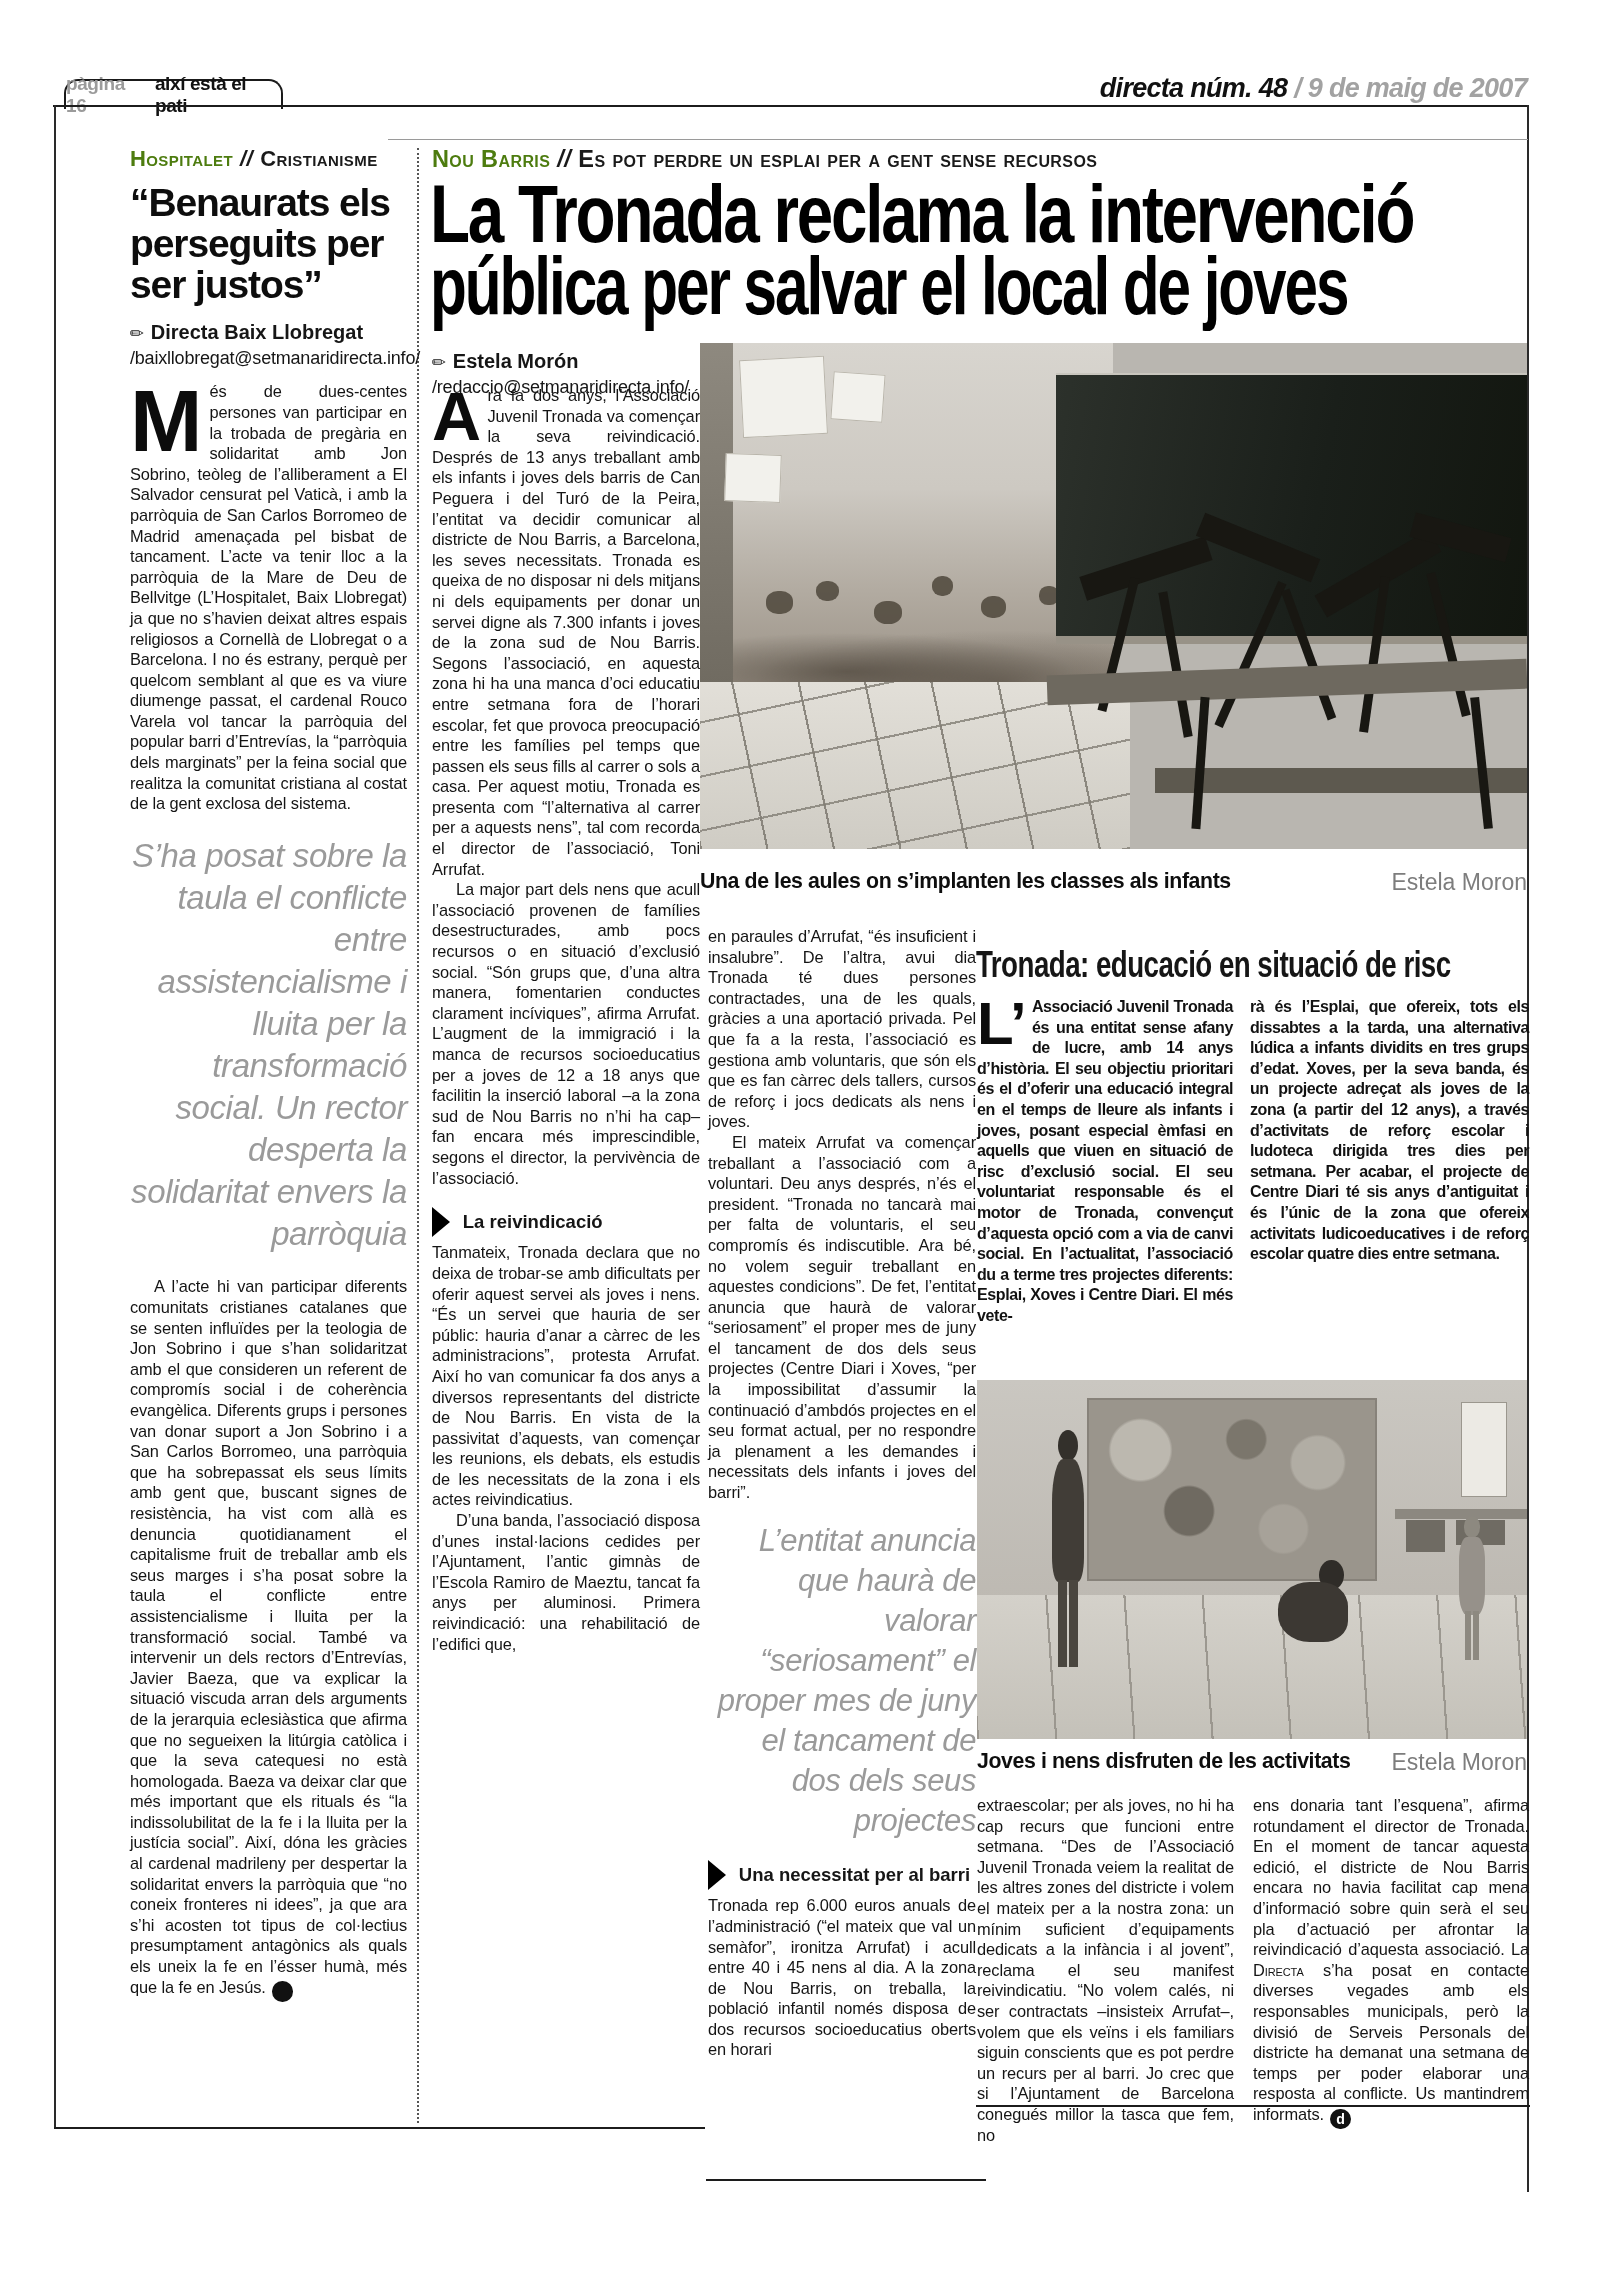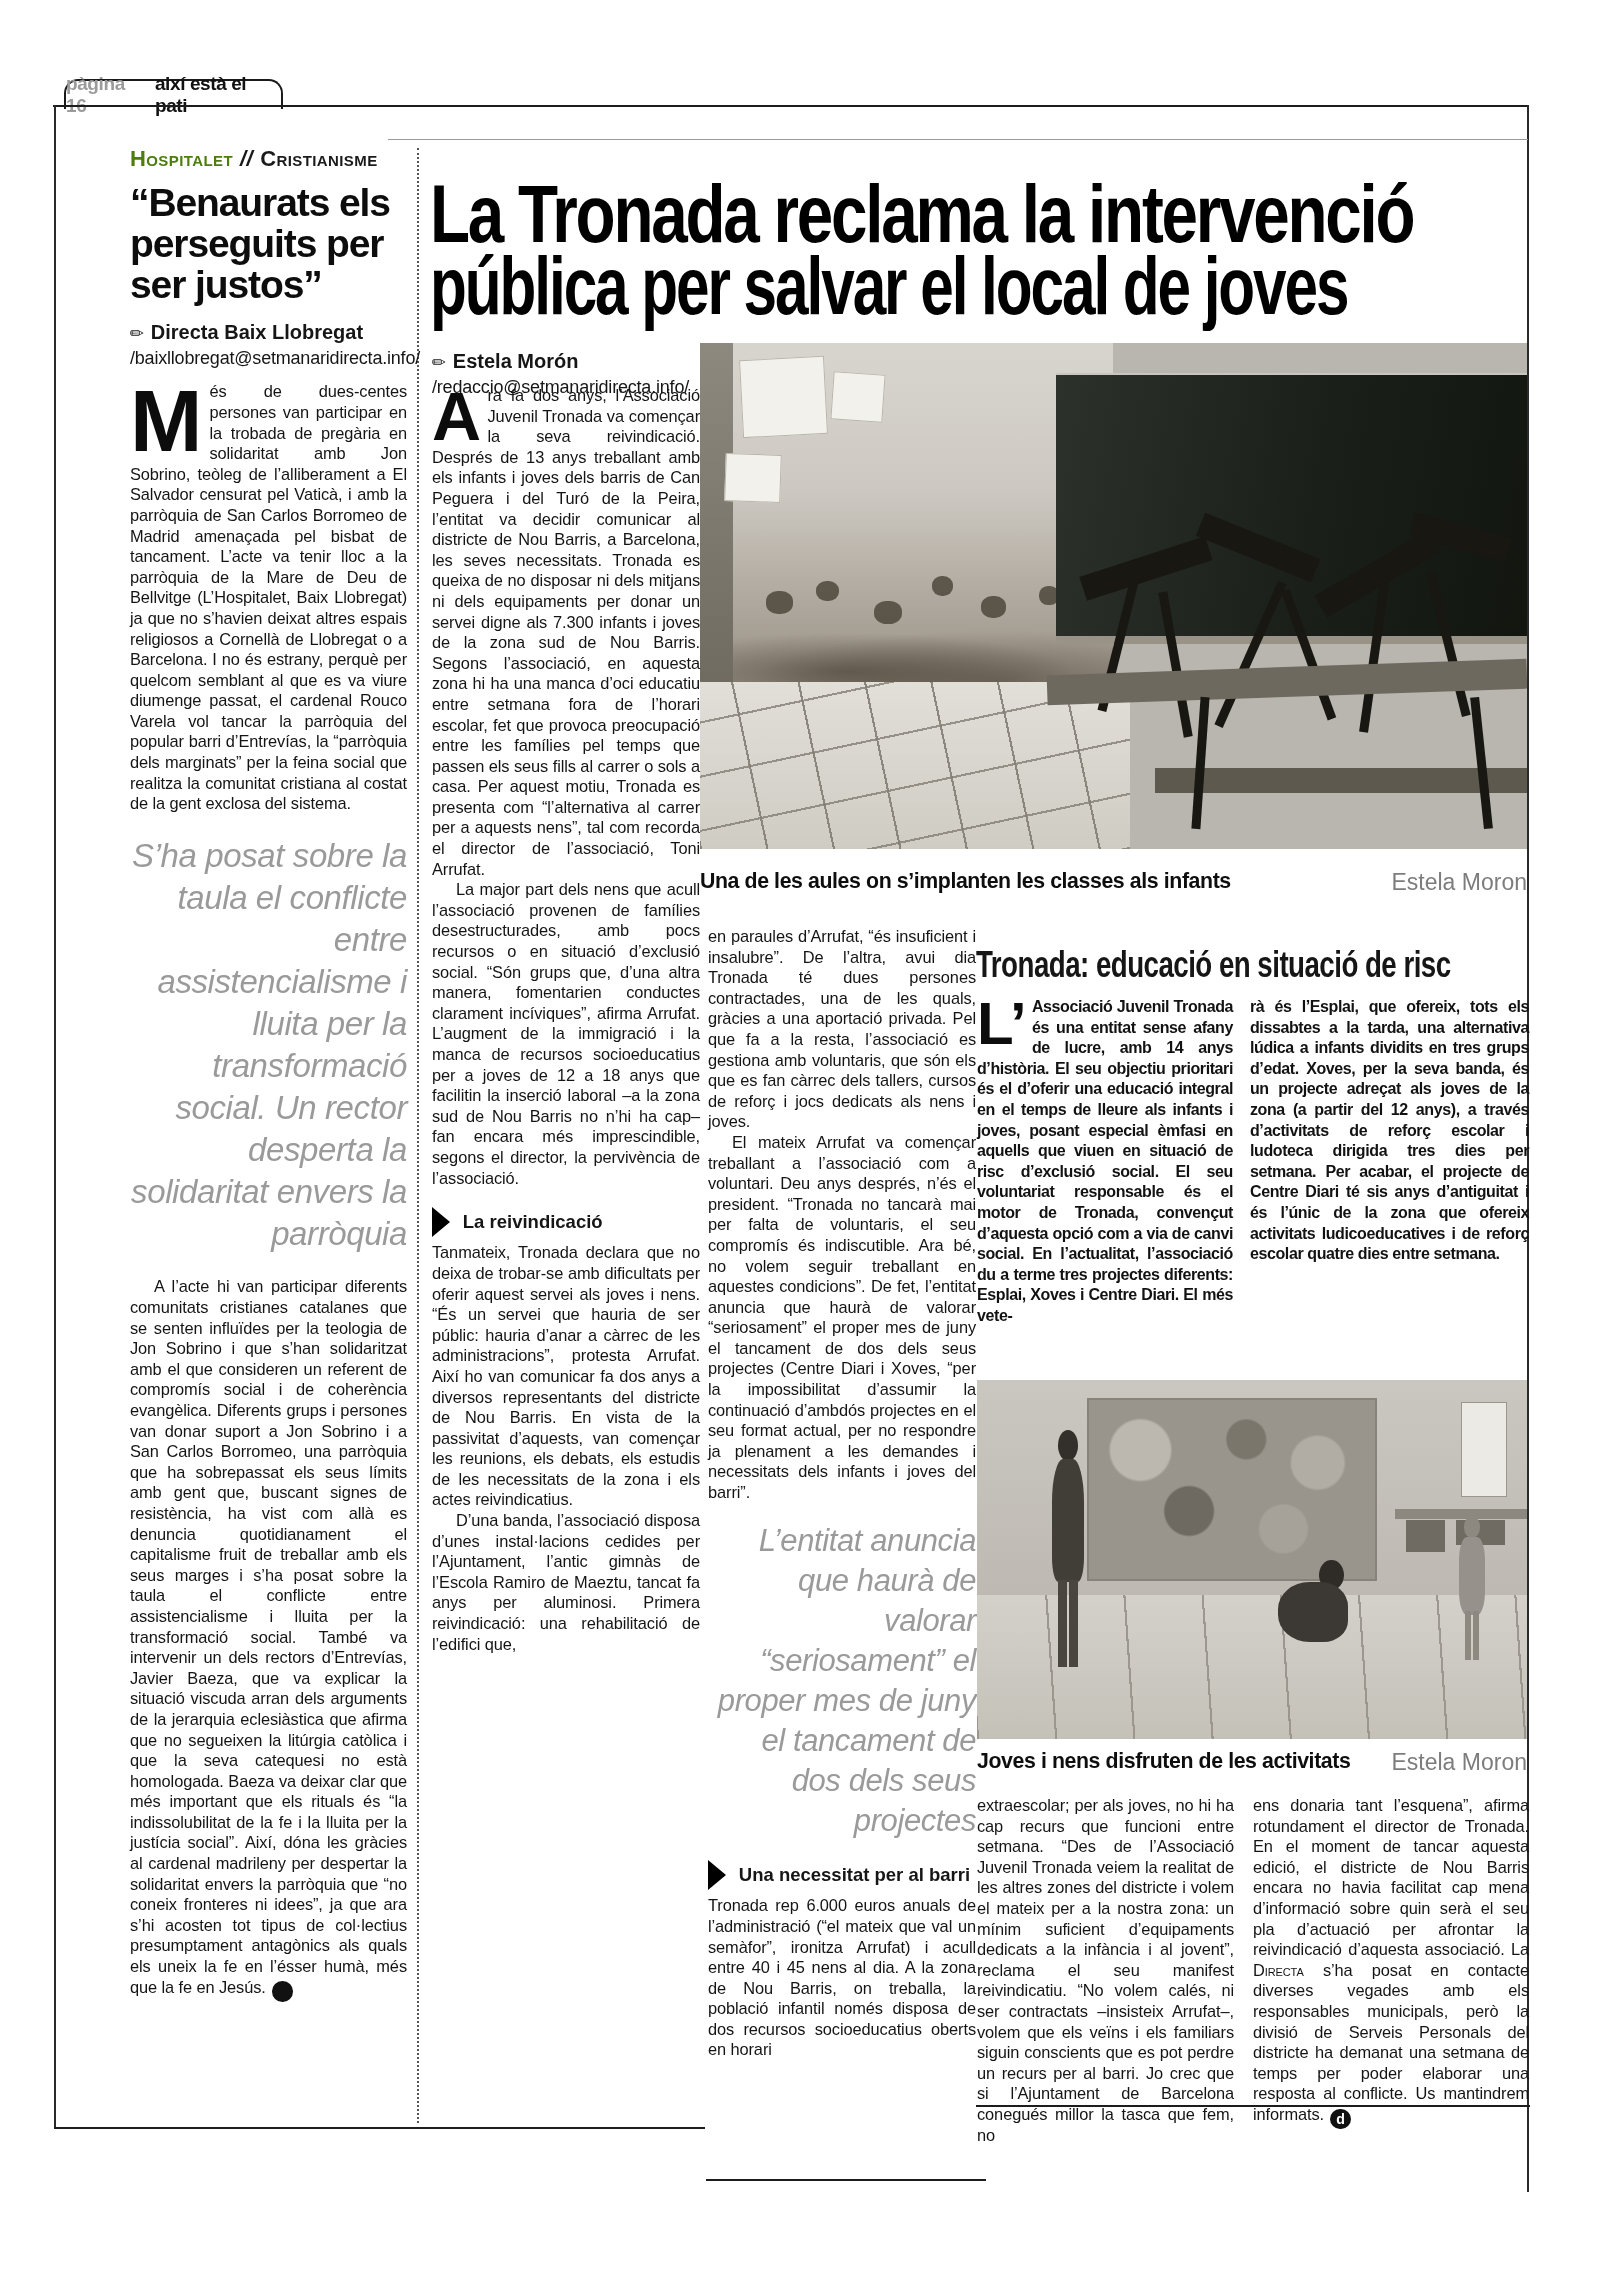--- a/index.html
+++ b/index.html
@@ -134,20 +134,23 @@
 </style>
 </head>
 <body>
 
 <div class="page">
 
   <div class="page-tab">
     <span class="pagenum">pàgina 16</span>
     <span class="section">així està el pati</span>
   </div>
+  <div class="masthead">
+    <span class="issue">directa núm. 48</span><span class="date"> / 9 de maig de 2007</span>
+  </div>
   <div class="hrule" style="left:53px;top:105px;width:1476px;height:2.1px;"></div>
   <div class="vrule" style="left:54px;top:105px;height:2023px;"></div>
   <div class="vrule" style="left:1527px;top:105px;height:2087px;"></div>
   <div class="vdotted" style="left:417px;top:148px;height:1975px;"></div>
   <div class="hthin" style="left:388px;top:139px;width:1140px;height:1.4px;"></div>
   <div class="hrule" style="left:54px;top:2127px;width:651px;height:2.1px;"></div>
   <div class="hrule" style="left:706px;top:2179px;width:280px;height:2.1px;"></div>
   <div class="hrule" style="left:976px;top:2105px;width:554px;height:2.1px;"></div>
 
   <div class="art-left">
@@ -161,20 +164,23 @@
     </div>
     <div class="byline">
       <div class="b-name"><span class="pen-icon">✎</span><span>Directa Baix Llobregat</span></div>
       <div class="b-mail">/baixllobregat@setmanaridirecta.info/</div>
     </div>
     <p class="body-txt body-first"><span class="dropcap dc-m">M</span><span>és de dues-centes persones van participar en la trobada de pregària en solidaritat amb Jon Sobrino, teòleg de l’alliberament a El Salvador censurat pel Vaticà, i amb la parròquia de San Carlos Borromeo de Madrid amenaçada pel bisbat de tancament. L’acte va tenir lloc a la parròquia de la Mare de Deu de Bellvitge (L’Hospitalet, Baix Llobregat) ja que no s’havien deixat altres espais religiosos a Cornellà de Llobregat o a Barcelona. I no és estrany, perquè per quelcom semblant al que es va viure diumenge passat, el cardenal Rouco Varela vol tancar la parròquia del popular barri d’Entrevías, la “parròquia dels marginats” per la feina social que realitza la comunitat cristiana al costat de la gent exclosa del sistema.</span></p>
     <div class="pullquote">S’ha posat sobre la taula el conflicte entre assistencialisme i lluita per la transformació social. Un rector desperta la solidaritat envers la parròquia</div>
     <p class="body-txt indent"><span>A l’acte hi van participar diferents comunitats cristianes catalanes que se senten influïdes per la teologia de Jon Sobrino i que s’han solidaritzat amb el que consideren un referent de compromís social i de coherència evangèlica. Diferents grups i persones van donar suport a Jon Sobrino i a San Carlos Borromeo, una parròquia que ha sobrepassat els seus límits amb gent que, buscant signes de resistència, ha vist com allà es denuncia quotidianament el capitalisme fruit de treballar amb els seus marges i s’ha posat sobre la taula el conflicte entre assistencialisme i lluita per la transformació social. També va intervenir un dels rectors d’Entrevías, Javier Baeza, que va explicar la situació viscuda arran dels arguments de la jerarquia eclesiàstica que afirma que no segueixen la litúrgia catòlica i que la seva catequesi no està homologada. Baeza va deixar clar que més important que els rituals és “la indissolubilitat de la fe i la lluita per la justícia social”. Així, dóna les gràcies al cardenal madrileny per despertar la solidaritat envers la parròquia que “no coneix fronteres ni idees”, ja que ara s’hi acosten tot tipus de col·lectius presumptament antagònics als quals els uneix la fe en l’ésser humà, més que la fe en Jesús.</span><span class="endmark">d</span></p>
   </div>
 
+  <div class="kicker kicker-main">
+    <span class="k-loc">Nou Barris</span><span class="k-sep">//</span><span class="k-topic">Es pot perdre un esplai per a gent sense recursos</span>
+  </div>
   <div class="hl-main">
     <div class="hl-line hl-line1">La Tronada reclama la intervenció</div>
     <div class="hl-line hl-line2">pública per salvar el local de joves</div>
   </div>
   <div class="byline byline-main">
     <div class="b-name"><span class="pen-icon">✎</span><span>Estela Morón</span></div>
     <div class="b-mail">/redaccio@setmanaridirecta.info/</div>
   </div>
 
   <div class="photo photo1">

